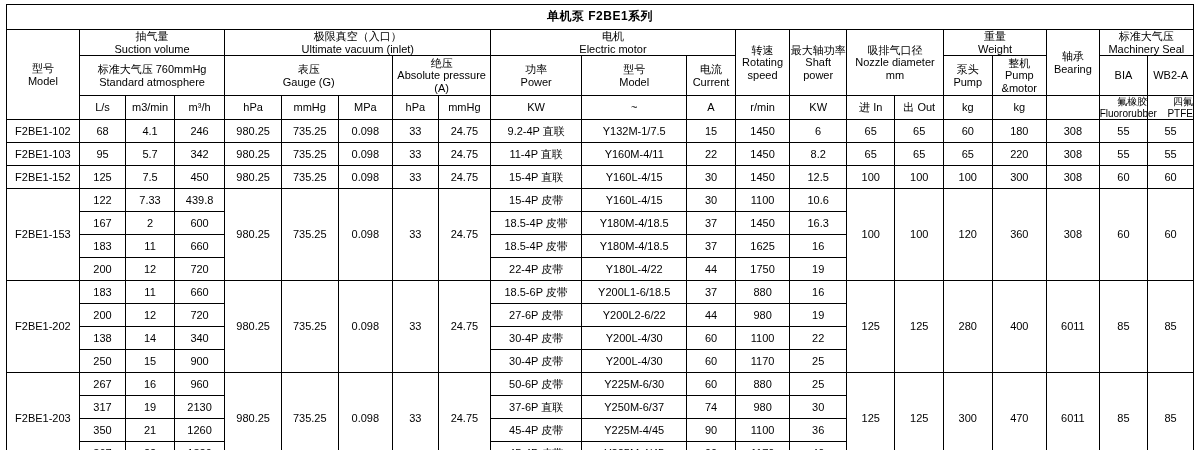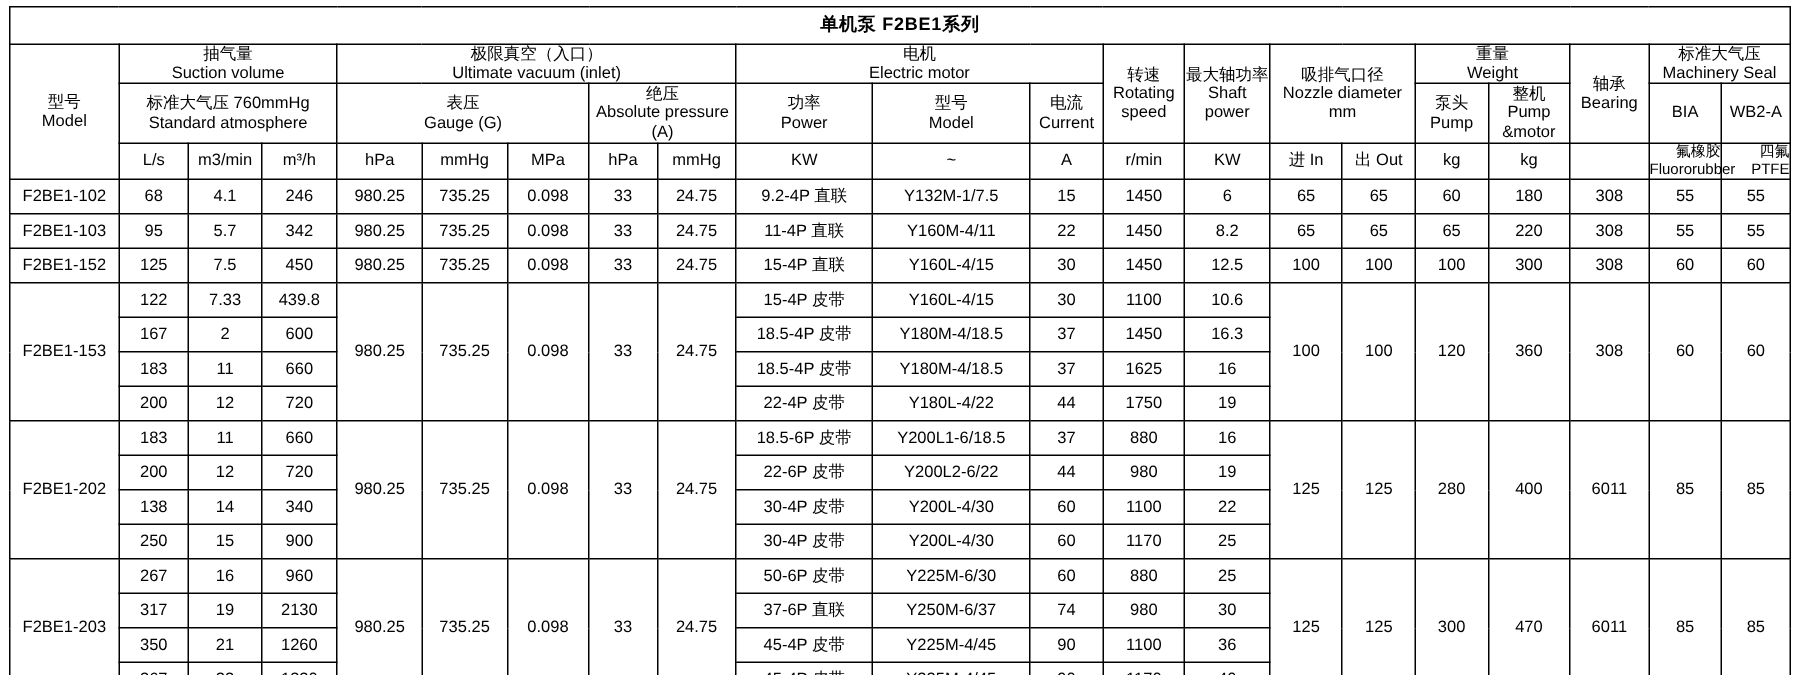--- a/index.html
+++ b/index.html
@@ -322,21 +322,21 @@
           <td rowspan="4">280</td>
           <td rowspan="4">400</td>
           <td rowspan="4">6011</td>
           <td rowspan="4">85</td>
           <td rowspan="4">85</td>
         </tr>
         <tr class="body-cell">
           <td>200</td>
           <td>12</td>
           <td>720</td>
-          <td>22-6P 皮带</td>
+          <td>27-6P 皮带</td>
           <td>Y200L2-6/22</td>
           <td>44</td>
           <td>980</td>
           <td>19</td>
         </tr>
         <tr class="body-cell">
           <td>138</td>
           <td>14</td>
           <td>340</td>
           <td>30-4P 皮带</td>

